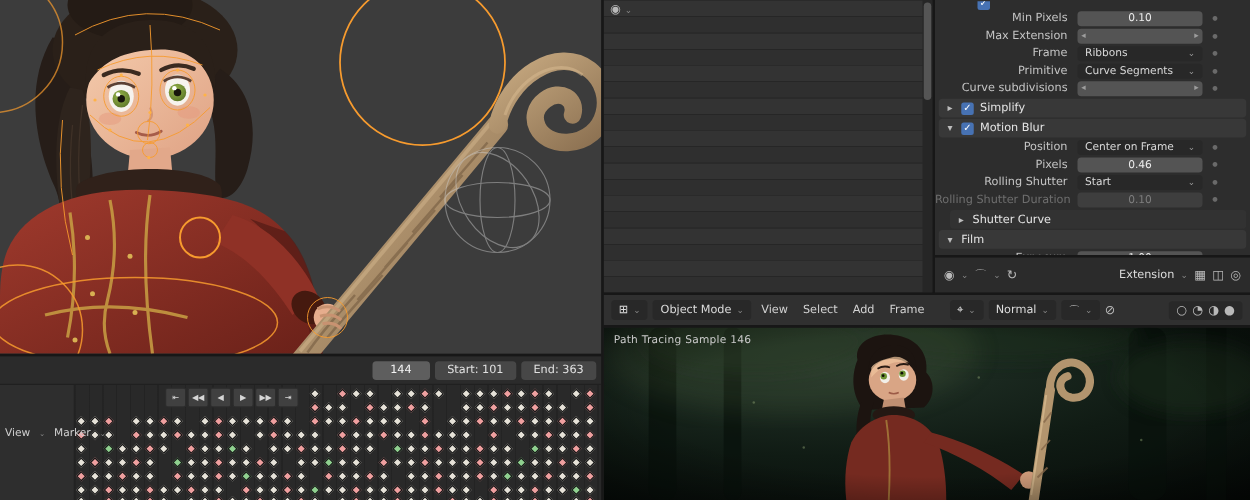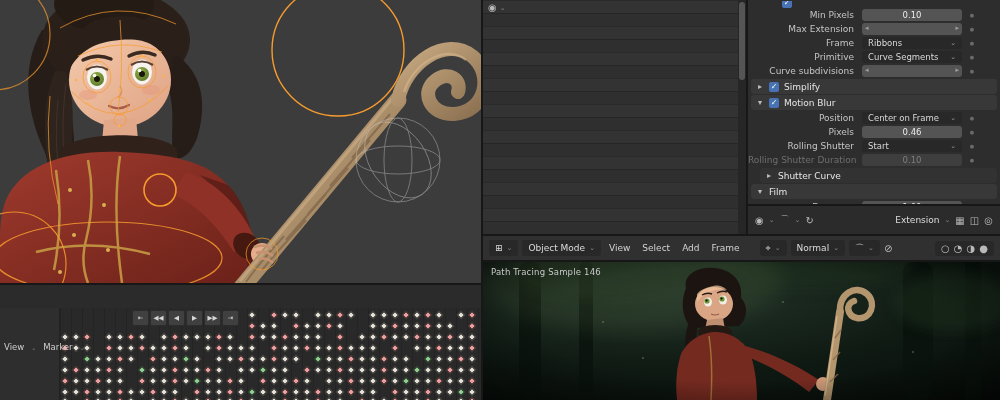--- a/index.html
+++ b/index.html
@@ -432,20 +432,25 @@
         <circle cx="120" cy="60" r="1"></circle>
           <circle cx="160" cy="96" r="1"></circle>
           <circle cx="300" cy="40" r="1"></circle>
           <circle cx="430" cy="90" r="1"></circle>
       </g>
       <rect width="517" height="138" fill="url(#gVig)"></rect>
     </svg>
   </div>
 
   <div id="timeline">
+    <div class="tl-header">
+      <span class="tl-frame">144</span>
+      <span class="tl-field">Start: 101</span>
+      <span class="tl-field">End: 363</span>
+    </div>
     <div class="tl-left">
       <div class="tl-menus">
         <span>View</span>
         <span class="hchev">⌄</span>
         <span>Marker</span>
         <span class="hchev">⌄</span>
       </div>
     </div>
     <div class="keys">
         <span class="kf" style="left: 189px; top: 4px; background: rgb(230, 226, 216);"></span>

